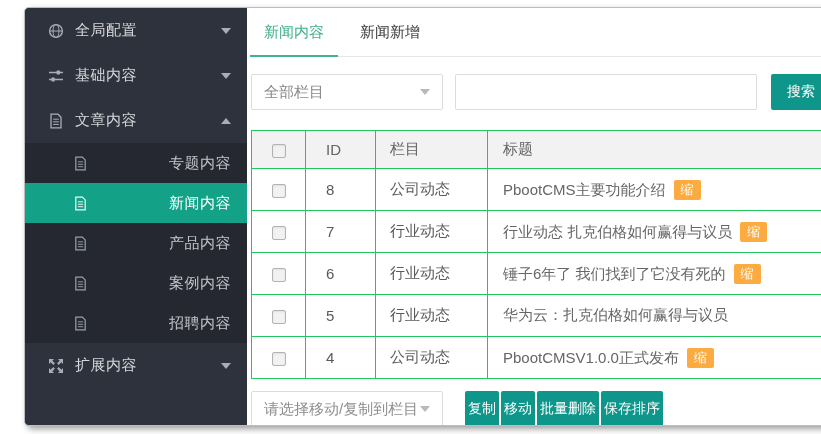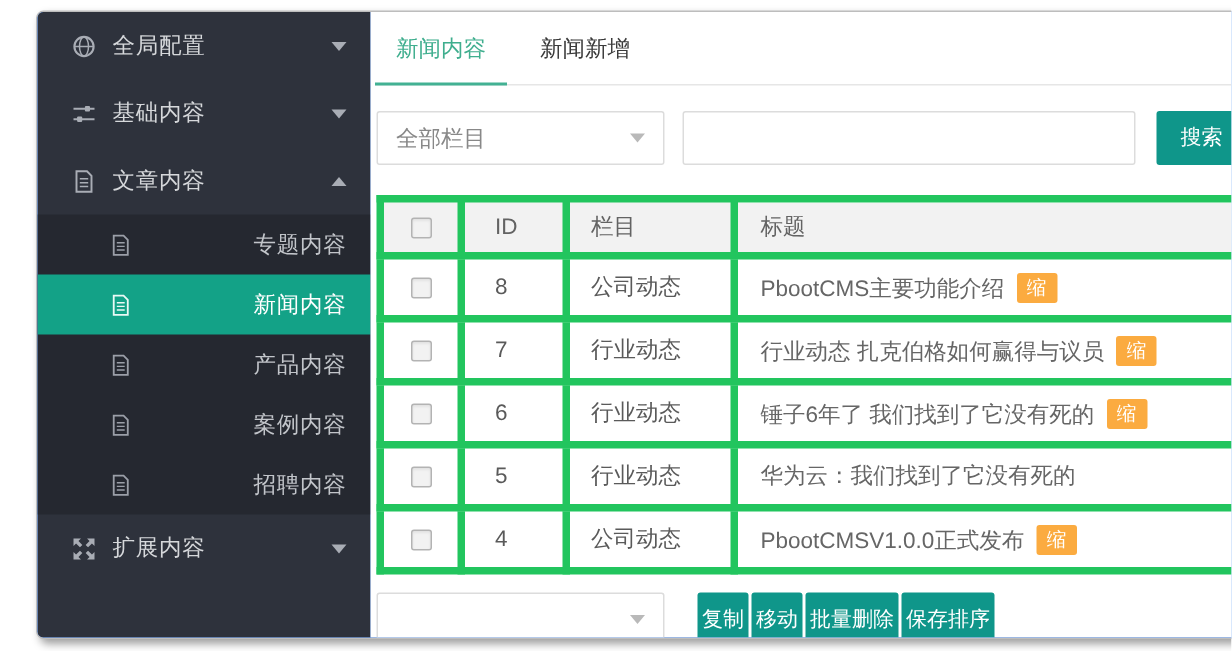--- a/index.html
+++ b/index.html
@@ -45,21 +45,21 @@
                   padding:0 10px; font-size:14px; color:#555; outline:none; }
   .btn { background:#0f968a; color:#fff; border:none; font-size:14px; height:36px;
          border-radius:2px; cursor:pointer; font-family:Liberation Sans, sans-serif;text-align:center; }
   .search-btn { width:60px; margin-left:14px; flex:0 0 60px; }
 
   .tooltip { position:absolute; left:84px; top:58px; width:368px; height:46px; z-index:20;
              background:#ffffc8; border:2px solid #565656; box-shadow:2px 3px 5px rgba(0,0,0,.35);
              color:#fa4b42; font-size:16px; display:flex; align-items:center; justify-content:center; }
 
   table.grid { border-collapse:collapse; margin:20px 0 0 4px; width:calc(100% - 4px); table-layout:fixed; font-size:15px; }
-  table.grid th, table.grid td { border:5px solid #22c55e; height:42px; text-align:left; font-weight:normal; }
+  table.grid th, table.grid td { border:1px solid #22c55e; height:42px; text-align:left; font-weight:normal; }
   table.grid th { background:#f2f2f2; color:#636363; height:38px; }
   .col-chk { width:54px; text-align:center !important; }
   .col-id  { width:70px; padding-left:20px; }
   .col-cat { width:112px; padding-left:14px; }
   .col-title { padding-left:15px; color:#666; white-space:nowrap; overflow:hidden; }
   td.col-id, td.col-cat { color:#5a5a5a; }
   .chk { display:inline-block; width:14px; height:14px; border:1px solid #b3b3b3; border-radius:2px;
          background:#f2f2f2; box-shadow:inset 0 1px 2px rgba(0,0,0,.08); vertical-align:middle; cursor:pointer; }
   .badge { display:inline-block; background:#fbab40; color:#fff; font-size:13px; line-height:20px;
            padding:0 7px; border-radius:2px; margin-left:8px; vertical-align:1px; }
@@ -229,36 +229,37 @@
           <td class="col-cat">行业动态</td>
           <td class="col-title">
             <span>锤子6年了 我们找到了它没有死的</span><span class="badge">缩</span>
           </td>
         </tr>
         <tr>
           <td class="col-chk"><span class="chk"></span></td>
           <td class="col-id">5</td>
           <td class="col-cat">行业动态</td>
           <td class="col-title">
-            <span>华为云：我们找到了它没有死的</span>
+            <span>华为云：扎克伯格如何赢得与议员</span>
           </td>
         </tr>
         <tr>
           <td class="col-chk"><span class="chk"></span></td>
           <td class="col-id">4</td>
           <td class="col-cat">公司动态</td>
           <td class="col-title">
             <span>PbootCMSV1.0.0正式发布</span><span class="badge">缩</span>
           </td>
         </tr>
       </tbody>
     </table>
 
     <div class="footer">
       <div class="sel-box">
+        <span>请选择移动/复制到栏目</span>
         <span class="chev down"></span>
       </div>
       <div class="btn-group">
         <button class="btn">复制</button>
         <button class="btn">移动</button>
         <button class="btn">批量删除</button>
         <button class="btn">保存排序</button>
       </div>
     </div>
 

